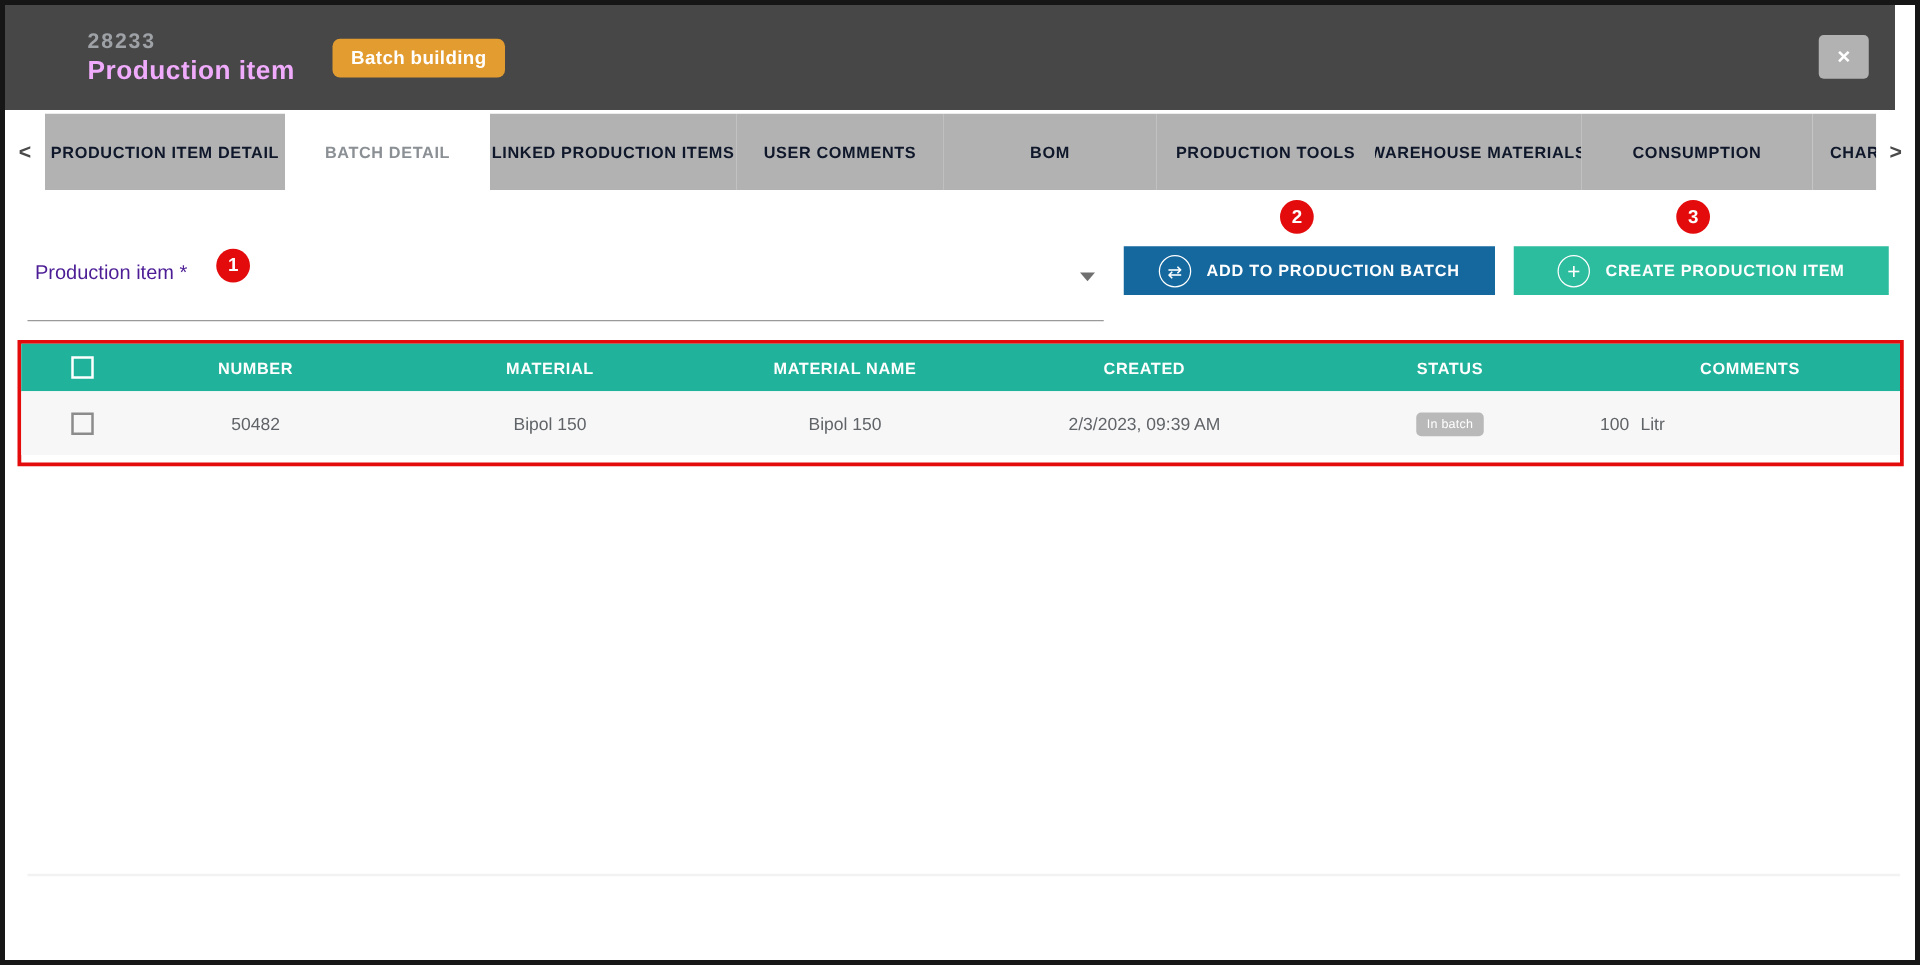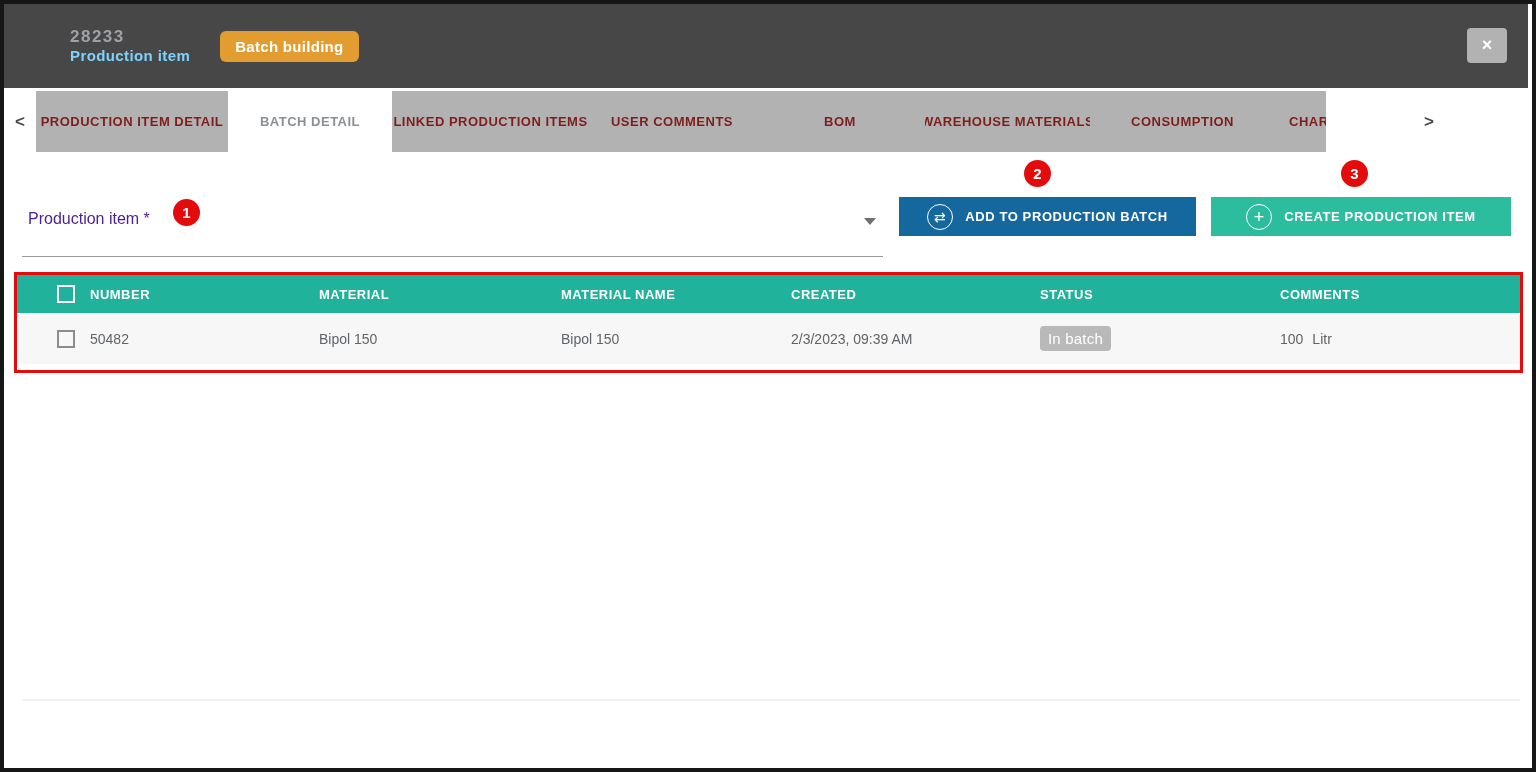--- a/index.html
+++ b/index.html
@@ -5,45 +5,45 @@
   * { margin:0; padding:0; box-sizing:border-box; }
   body { font-family: "Liberation Sans", "DejaVu Sans", sans-serif; background:#fff; }
 
   .app {
     position:relative; width:1536px; height:772px;
     border:4px solid #161616; background:#fff; overflow:hidden;
   }
 
   
   .dlg-header {
-    position:absolute; top:0; left:0; right:4px; height:84px;
+    position:absolute; top:0; left:0; right:16px; height:84px;
     background:#474747; display:flex; align-items:center;
   }
   .title-block { margin-left:66px; line-height:1.25; }
   .title-number { color:#9ea2a6; font-size:17px; letter-spacing:1.5px; font-weight:600; }
-  .title-text   { color:#7dd3fc; font-size:15px; font-weight:600; letter-spacing:0.4px; }
+  .title-text   { color:#f0abfc; font-size:21px; font-weight:600; letter-spacing:0.4px; }
   .status-badge {
     margin-left:30px; background:#e39c30; color:#fff; font-size:15px; font-weight:600;
     padding:7px 15px; border-radius:6px; letter-spacing:0.3px;
   }
   .close-btn {
     position:absolute; top:24px; right:21px; width:40px; height:35px;
     background:#b2b2b2; border:none; border-radius:4px; color:#fff;
     font-size:18px; font-weight:700; cursor:pointer; line-height:35px; text-align:center;
   }
 
   
   .tab-bar { position:absolute; top:87px; left:0; right:0; height:61px; display:flex; background:#fff; }
   .tab-scroll {
     width:32px; display:flex; align-items:center; justify-content:center;
     background:#fff; border:none; color:#4a4a4a; font-size:17px; font-weight:700; cursor:pointer;
   }
   .tab {
     display:flex; align-items:center; justify-content:center;
-    background:#b2b2b2; color:#7f1d1d; font-size:13px; font-weight:600;
+    background:#b2b2b2; color:#0f172a; font-size:13px; font-weight:600;
     letter-spacing:0.5px; cursor:pointer; overflow:hidden; white-space:nowrap;
   }
   .tab.active { background:#ffffff; color:#8b9095; }
   .t1{width:192px;} .t2{width:164px;} .t3{width:166px;} .t4{width:197px;}
   .t5{width:170px;} .t6{width:175px;} .t7{width:165px;} .t8{width:185px;}
   .t9{width:51px; justify-content:flex-start; padding-left:14px;}
 
   
   .field-label { position:absolute; left:24px; top:206px; color:#4c1d95; font-size:16px; }
   .field-underline {
@@ -80,29 +80,30 @@
 
   
   .table-wrap {
     position:absolute; left:10px; top:268px; width:1509px; height:101px;
     border:3px solid #e30b0b; background:#fff;
   }
   .tbl-row {
     display:grid;
     grid-template-columns:73px 229px 242px 230px 249px 240px auto;
     align-items:center;
+    text-align:center;
   }
   .tbl-head { height:38px; background:#20b29b; color:#fff; font-size:13px; font-weight:700; letter-spacing:0.5px; }
   .tbl-data { height:51px; background:#f7f7f7; color:#606468; font-size:14px; }
   .cb-cell { padding-left:40px; }
   .checkbox { width:18px; height:18px; background:transparent; cursor:pointer; }
   .cb-white { border:2px solid #ffffff; }
   .cb-gray  { border:2px solid #8c8c8c; background:#f7f7f7; }
   .pill {
-    display:inline-block; background:#b9b9b9; color:#fff; font-size:15px;
+    display:inline-block; background:#b9b9b9; color:#fff; font-size:10px;
     padding:4px 8px; border-radius:4px; letter-spacing:0.2px;
   }
   .qty-cell { display:flex; gap:9px; }
 
   
   .bottom-divider { position:absolute; left:18px; top:695px; width:1498px; height:2px; background:#f2f2f2; }
 </style>
 </head>
 <body>
 
@@ -117,20 +118,21 @@
     <button class="close-btn">×</button>
   </div>
 
   <div class="tab-bar">
     <button class="tab-scroll">&lt;</button>
     <div class="tab t1">PRODUCTION ITEM DETAIL</div>
     <div class="tab t2 active">BATCH DETAIL</div>
     <div class="tab t4">LINKED PRODUCTION ITEMS</div>
     <div class="tab t3">USER COMMENTS</div>
     <div class="tab t5">BOM</div>
+    <div class="tab t6">PRODUCTION TOOLS</div>
     <div class="tab t7">WAREHOUSE MATERIALS</div>
     <div class="tab t8">CONSUMPTION</div>
     <div class="tab t9">CHAR</div>
     <button class="tab-scroll" style="flex:1;">&gt;</button>
   </div>
 
   <div class="field-label">Production item *</div>
   <div class="field-underline"></div>
   <div class="dd-arrow"></div>
 

